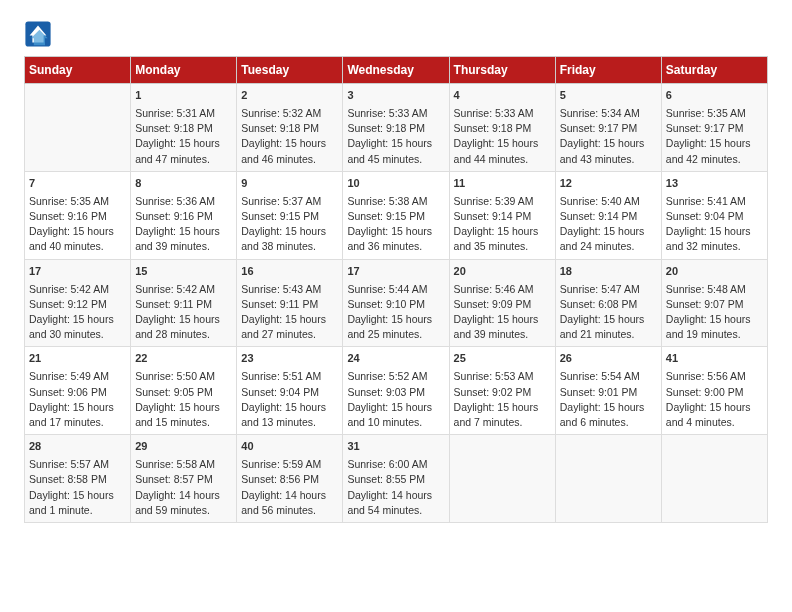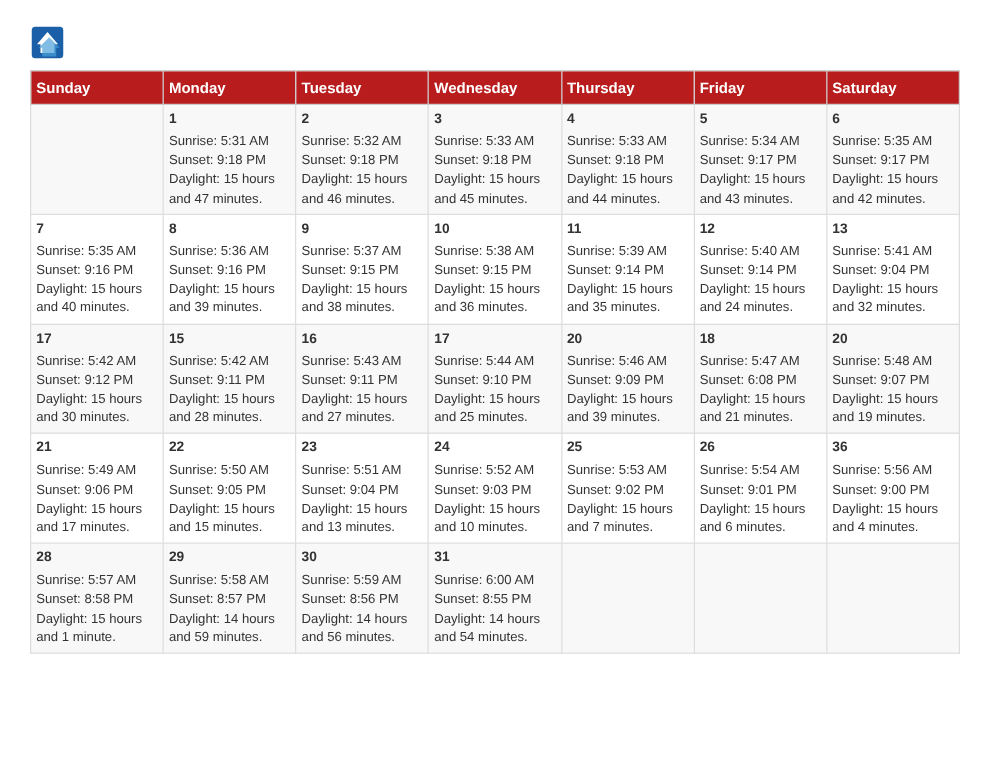--- a/index.html
+++ b/index.html
@@ -314,21 +314,21 @@
           <div class="cell-content">and 7 minutes.</div>
         </td>
         <td>
           <span class="date-num">26</span>
           <div class="cell-content">Sunrise: 5:54 AM</div>
           <div class="cell-content">Sunset: 9:01 PM</div>
           <div class="cell-content">Daylight: 15 hours</div>
           <div class="cell-content">and 6 minutes.</div>
         </td>
         <td>
-          <span class="date-num">36</span>
+          <span class="date-num">41</span>
           <div class="cell-content">Sunrise: 5:56 AM</div>
           <div class="cell-content">Sunset: 9:00 PM</div>
           <div class="cell-content">Daylight: 15 hours</div>
           <div class="cell-content">and 4 minutes.</div>
         </td>
       </tr>
       <tr>
         <td>
           <span class="date-num">28</span>
           <div class="cell-content">Sunrise: 5:57 AM</div>
@@ -337,21 +337,21 @@
           <div class="cell-content">and 1 minute.</div>
         </td>
         <td>
           <span class="date-num">29</span>
           <div class="cell-content">Sunrise: 5:58 AM</div>
           <div class="cell-content">Sunset: 8:57 PM</div>
           <div class="cell-content">Daylight: 14 hours</div>
           <div class="cell-content">and 59 minutes.</div>
         </td>
         <td>
-          <span class="date-num">30</span>
+          <span class="date-num">40</span>
           <div class="cell-content">Sunrise: 5:59 AM</div>
           <div class="cell-content">Sunset: 8:56 PM</div>
           <div class="cell-content">Daylight: 14 hours</div>
           <div class="cell-content">and 56 minutes.</div>
         </td>
         <td>
           <span class="date-num">31</span>
           <div class="cell-content">Sunrise: 6:00 AM</div>
           <div class="cell-content">Sunset: 8:55 PM</div>
           <div class="cell-content">Daylight: 14 hours</div>

